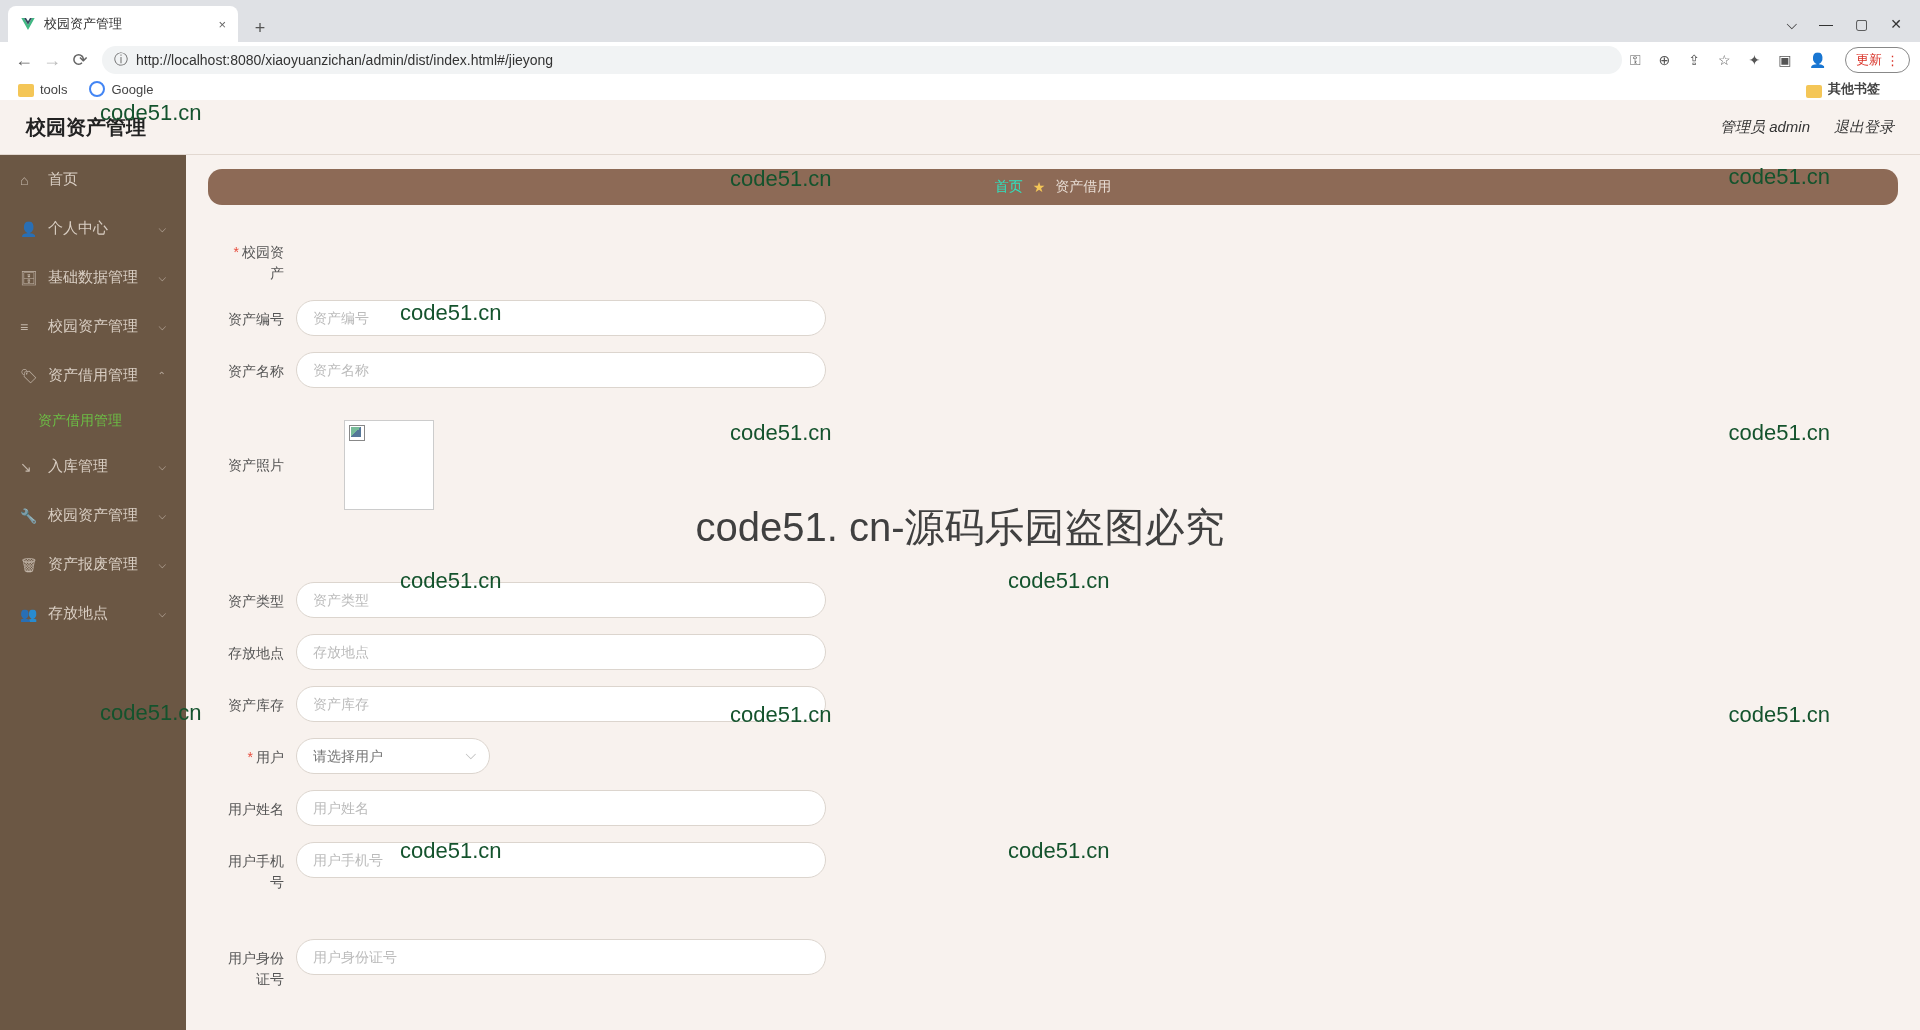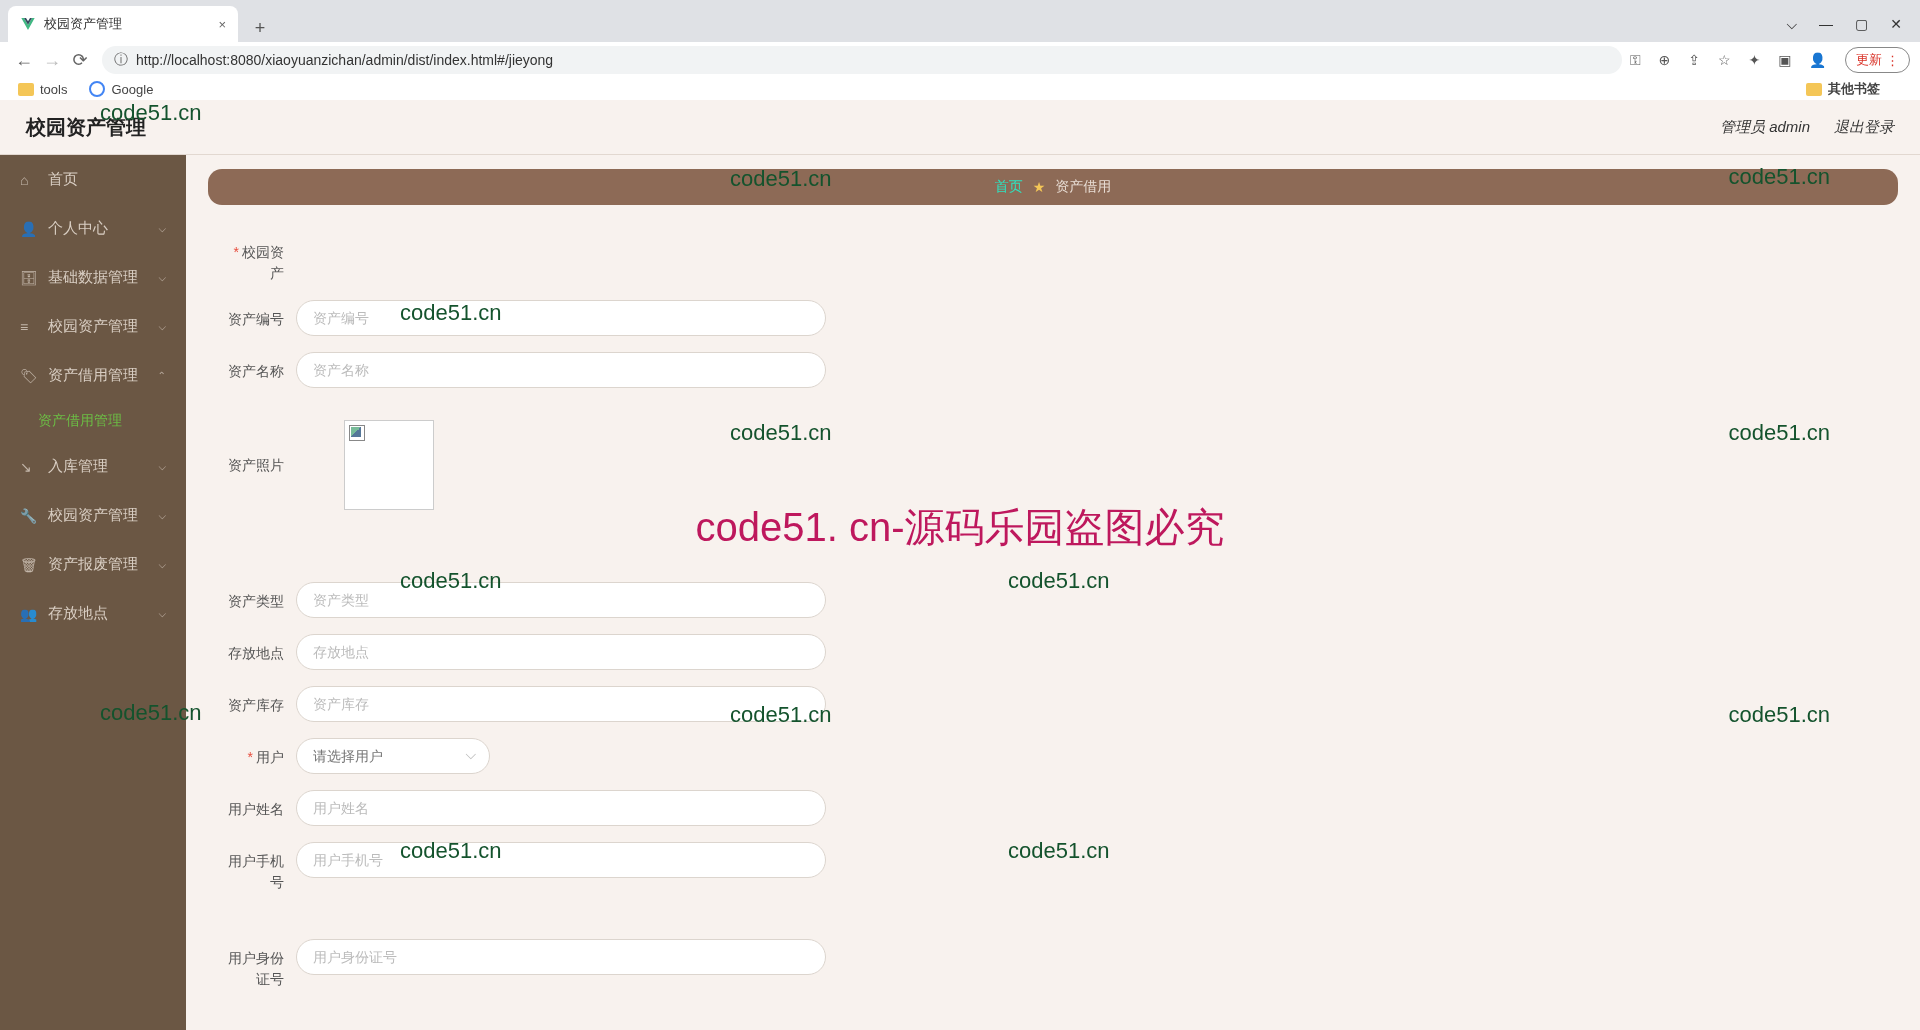--- a/index.html
+++ b/index.html
@@ -18,21 +18,21 @@
 .url-bar { display: flex; align-items: center; height: 36px; background: #fff; padding: 0 10px; }
 .url-bar .nav-btn { width: 28px; text-align: center; color: #666; cursor: pointer; font-size: 18px; }
 .url-bar .nav-btn.disabled { color: #bbb; }
 .url-bar .addr { flex: 1; display: flex; align-items: center; background: #f1f3f4; border-radius: 16px; height: 28px; padding: 0 12px; margin: 0 8px; font-size: 14px; color: #333; }
 .url-bar .addr .info-icon { margin-right: 8px; color: #666; }
 .url-bar .right-icons { display: flex; gap: 18px; align-items: center; color: #555; }
 .url-bar .right-icons span { cursor: pointer; }
 .update-btn { border: 1px solid #888; border-radius: 14px; padding: 3px 10px; font-size: 13px; color: #d93025; display: flex; align-items: center; gap: 4px; }
 
 .bookmarks-bar { display: flex; align-items: center; height: 22px; padding: 0 18px; background: #fff; font-size: 13px; color: #444; }
-.bookmarks-bar .bm { display: flex; align-items: center; gap: 6px; margin-right: 22px; cursor: pointer; }
+.bookmarks-bar .bm { display: flex; align-items: flex-end; gap: 6px; margin-right: 22px; cursor: pointer; }
 .bookmarks-bar .folder { width: 16px; height: 13px; background: #f4c657; border-radius: 2px; }
 .bookmarks-bar .right { margin-left: auto; font-weight: bold; }
 
 
 .app-header { background: #f8f2ee; height: 55px; display: flex; align-items: center; padding: 0 26px; border-bottom: 1px solid #e2d8d0; }
 .app-header .title { font-size: 20px; font-weight: bold; color: #222; }
 .app-header .right { margin-left: auto; display: flex; gap: 24px; font-size: 15px; color: #333; }
 .app-header .right span { cursor: pointer; font-style: italic; }
 
 
@@ -66,21 +66,21 @@
 .img-box::before { content: ""; position: absolute; top: 4px; left: 4px; width: 14px; height: 14px; border: 1px solid #888; }
 .img-box::after { content: ""; position: absolute; top: 6px; left: 6px; width: 10px; height: 10px; background: linear-gradient(135deg, #7b9 0%, #7b9 50%, #579 50%); }
 
 
 .wm { position: absolute; color: #14532d; font-size: 22px; pointer-events: none; user-select: none; }
 .wm1 { top: 100px; left: 100px; } .wm2 { top: 166px; left: 730px; } .wm3 { top: 164px; right: 90px; }
 .wm4 { top: 300px; left: 400px; } .wm5 { top: 420px; left: 730px; } .wm6 { top: 420px; right: 90px; }
 .wm7 { top: 568px; left: 400px; } .wm8 { top: 568px; left: 1008px; }
 .wm9 { top: 702px; left: 730px; } .wm10 { top: 702px; right: 90px; }
 .wm11 { top: 838px; left: 400px; } .wm12 { top: 838px; left: 1008px; }
-.watermark-big { position: absolute; top: 500px; left: 50%; transform: translateX(-50%); font-size: 40px; color: #be185d; font-family: "SimHei", sans-serif; pointer-events: none; z-index: 50; }
+.watermark-big { position: absolute; top: 500px; left: 50%; transform: translateX(-50%); font-size: 40px; color: #404040; font-family: "SimHei", sans-serif; pointer-events: none; z-index: 50; }
 </style>
 </head>
 <body>
 
 <div class="browser-chrome">
   <div class="tab-bar">
     <div class="tab">
       <svg class="favicon" viewBox="0 0 24 24">
           <path fill="#41b883" d="M2 3h4l6 10L18 3h4L12 21z"></path>
           <path fill="#34495e" d="M6 3h3l3 5 3-5h3l-6 10z"></path>

